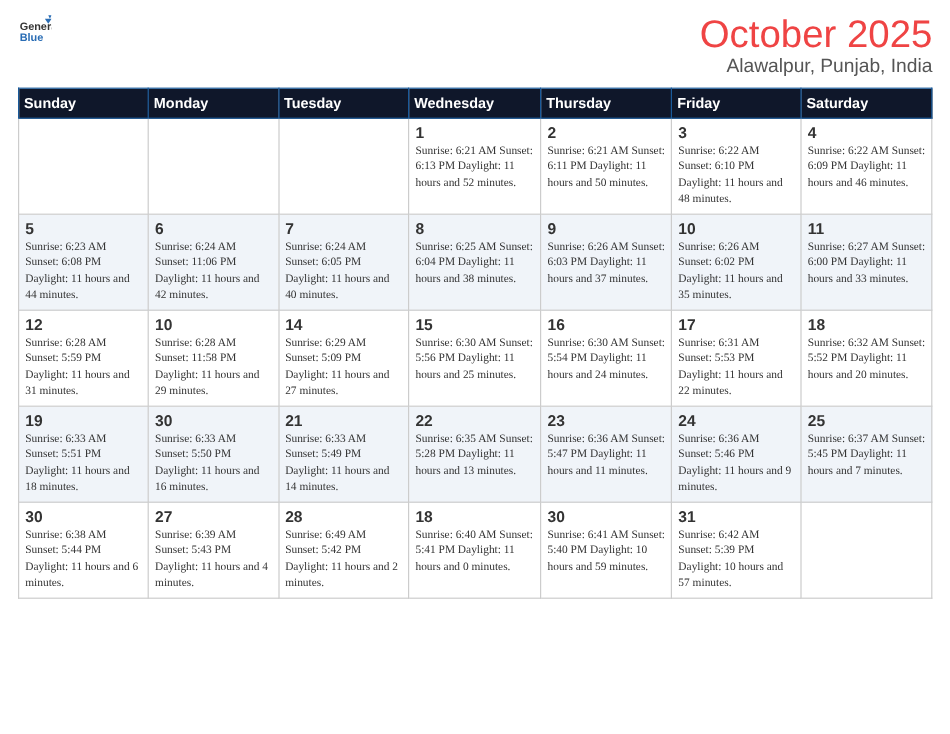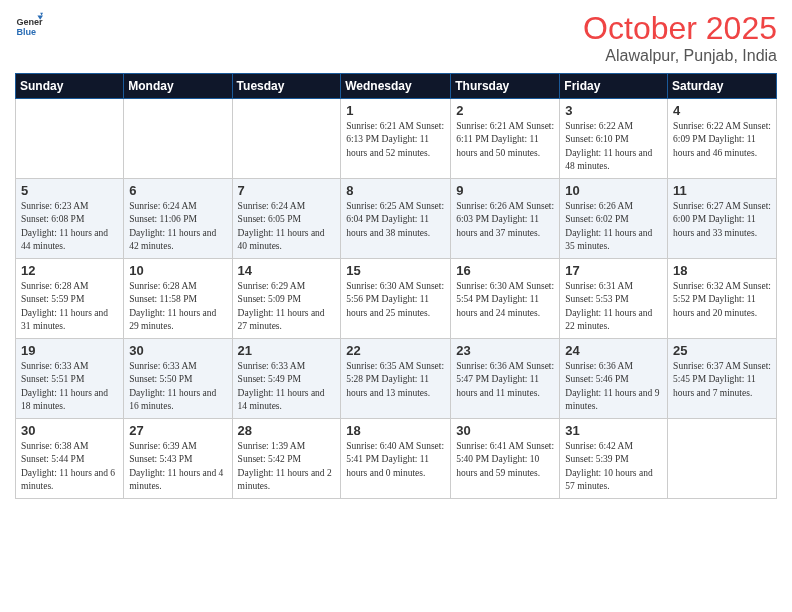--- a/index.html
+++ b/index.html
@@ -309,21 +309,21 @@
         </td>
         <td>
           <span class="day-number">27</span>
           <div class="day-info">Sunrise: 6:39 AM
 Sunset: 5:43 PM
 Daylight: 11 hours
 and 4 minutes.</div>
         </td>
         <td>
           <span class="day-number">28</span>
-          <div class="day-info">Sunrise: 1:39 AM
+          <div class="day-info">Sunrise: 6:49 AM
 Sunset: 5:42 PM
 Daylight: 11 hours
 and 2 minutes.</div>
         </td>
         <td>
           <span class="day-number">18</span>
           <div class="day-info">Sunrise: 6:40 AM
 Sunset: 5:41 PM
 Daylight: 11 hours
 and 0 minutes.</div>

